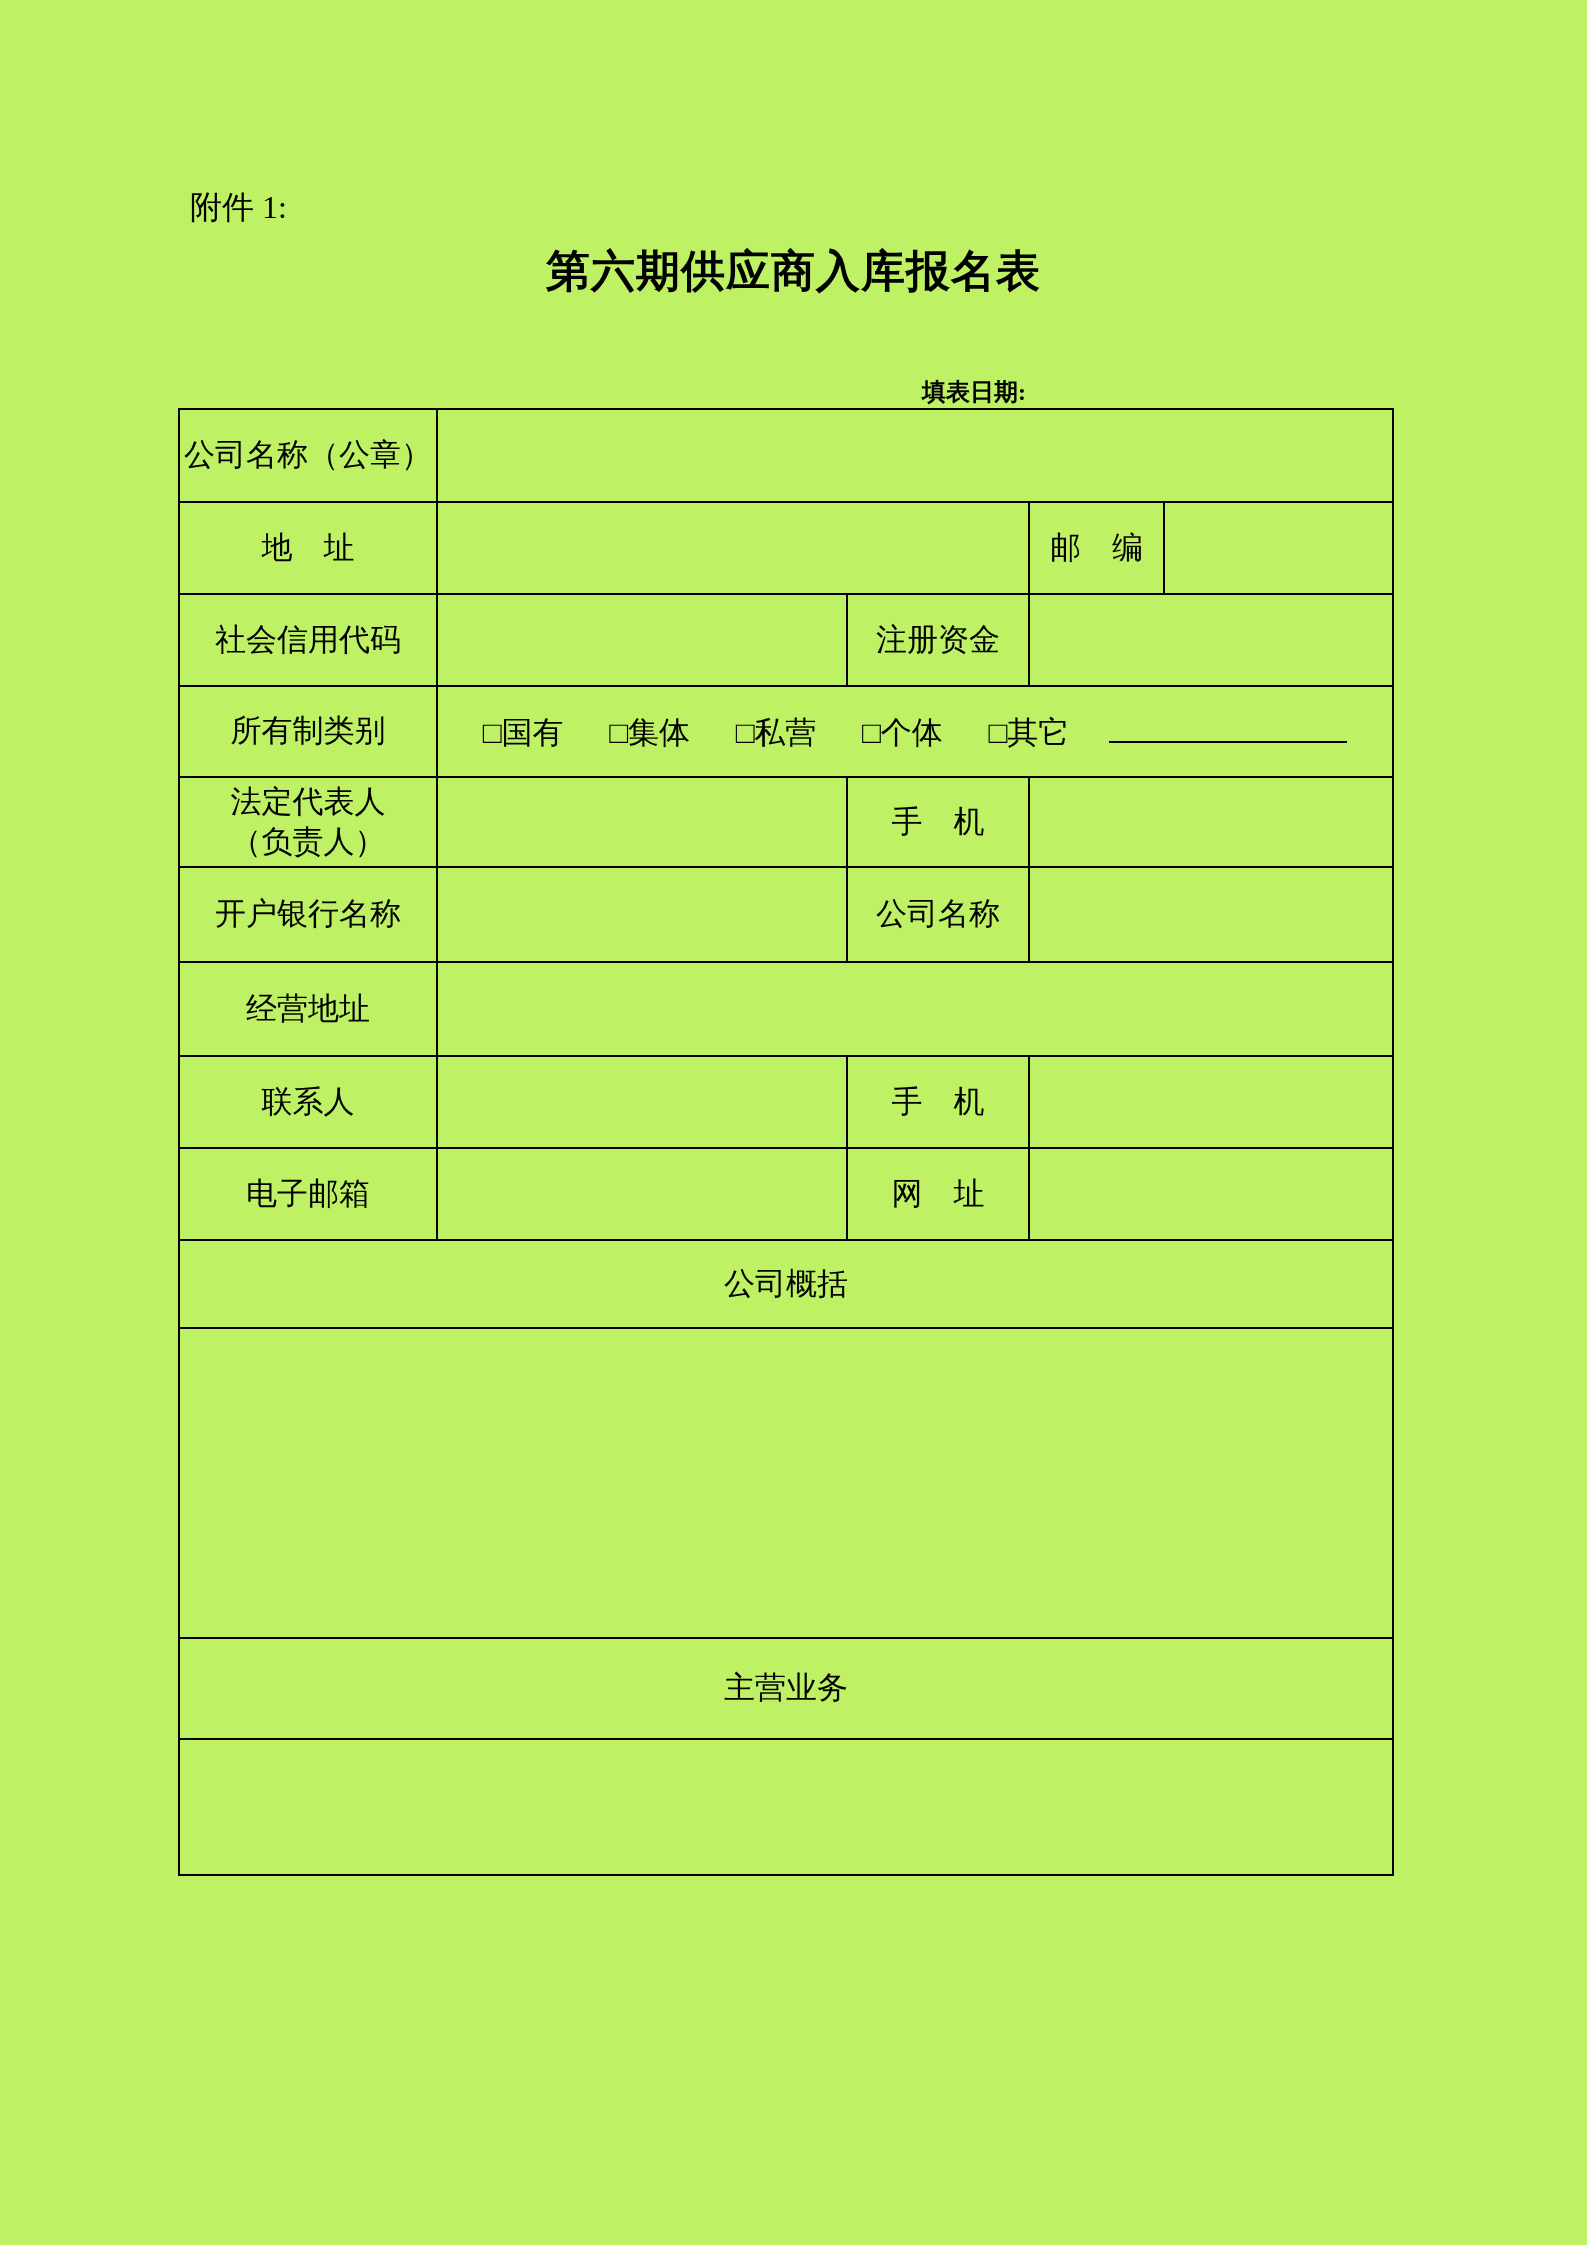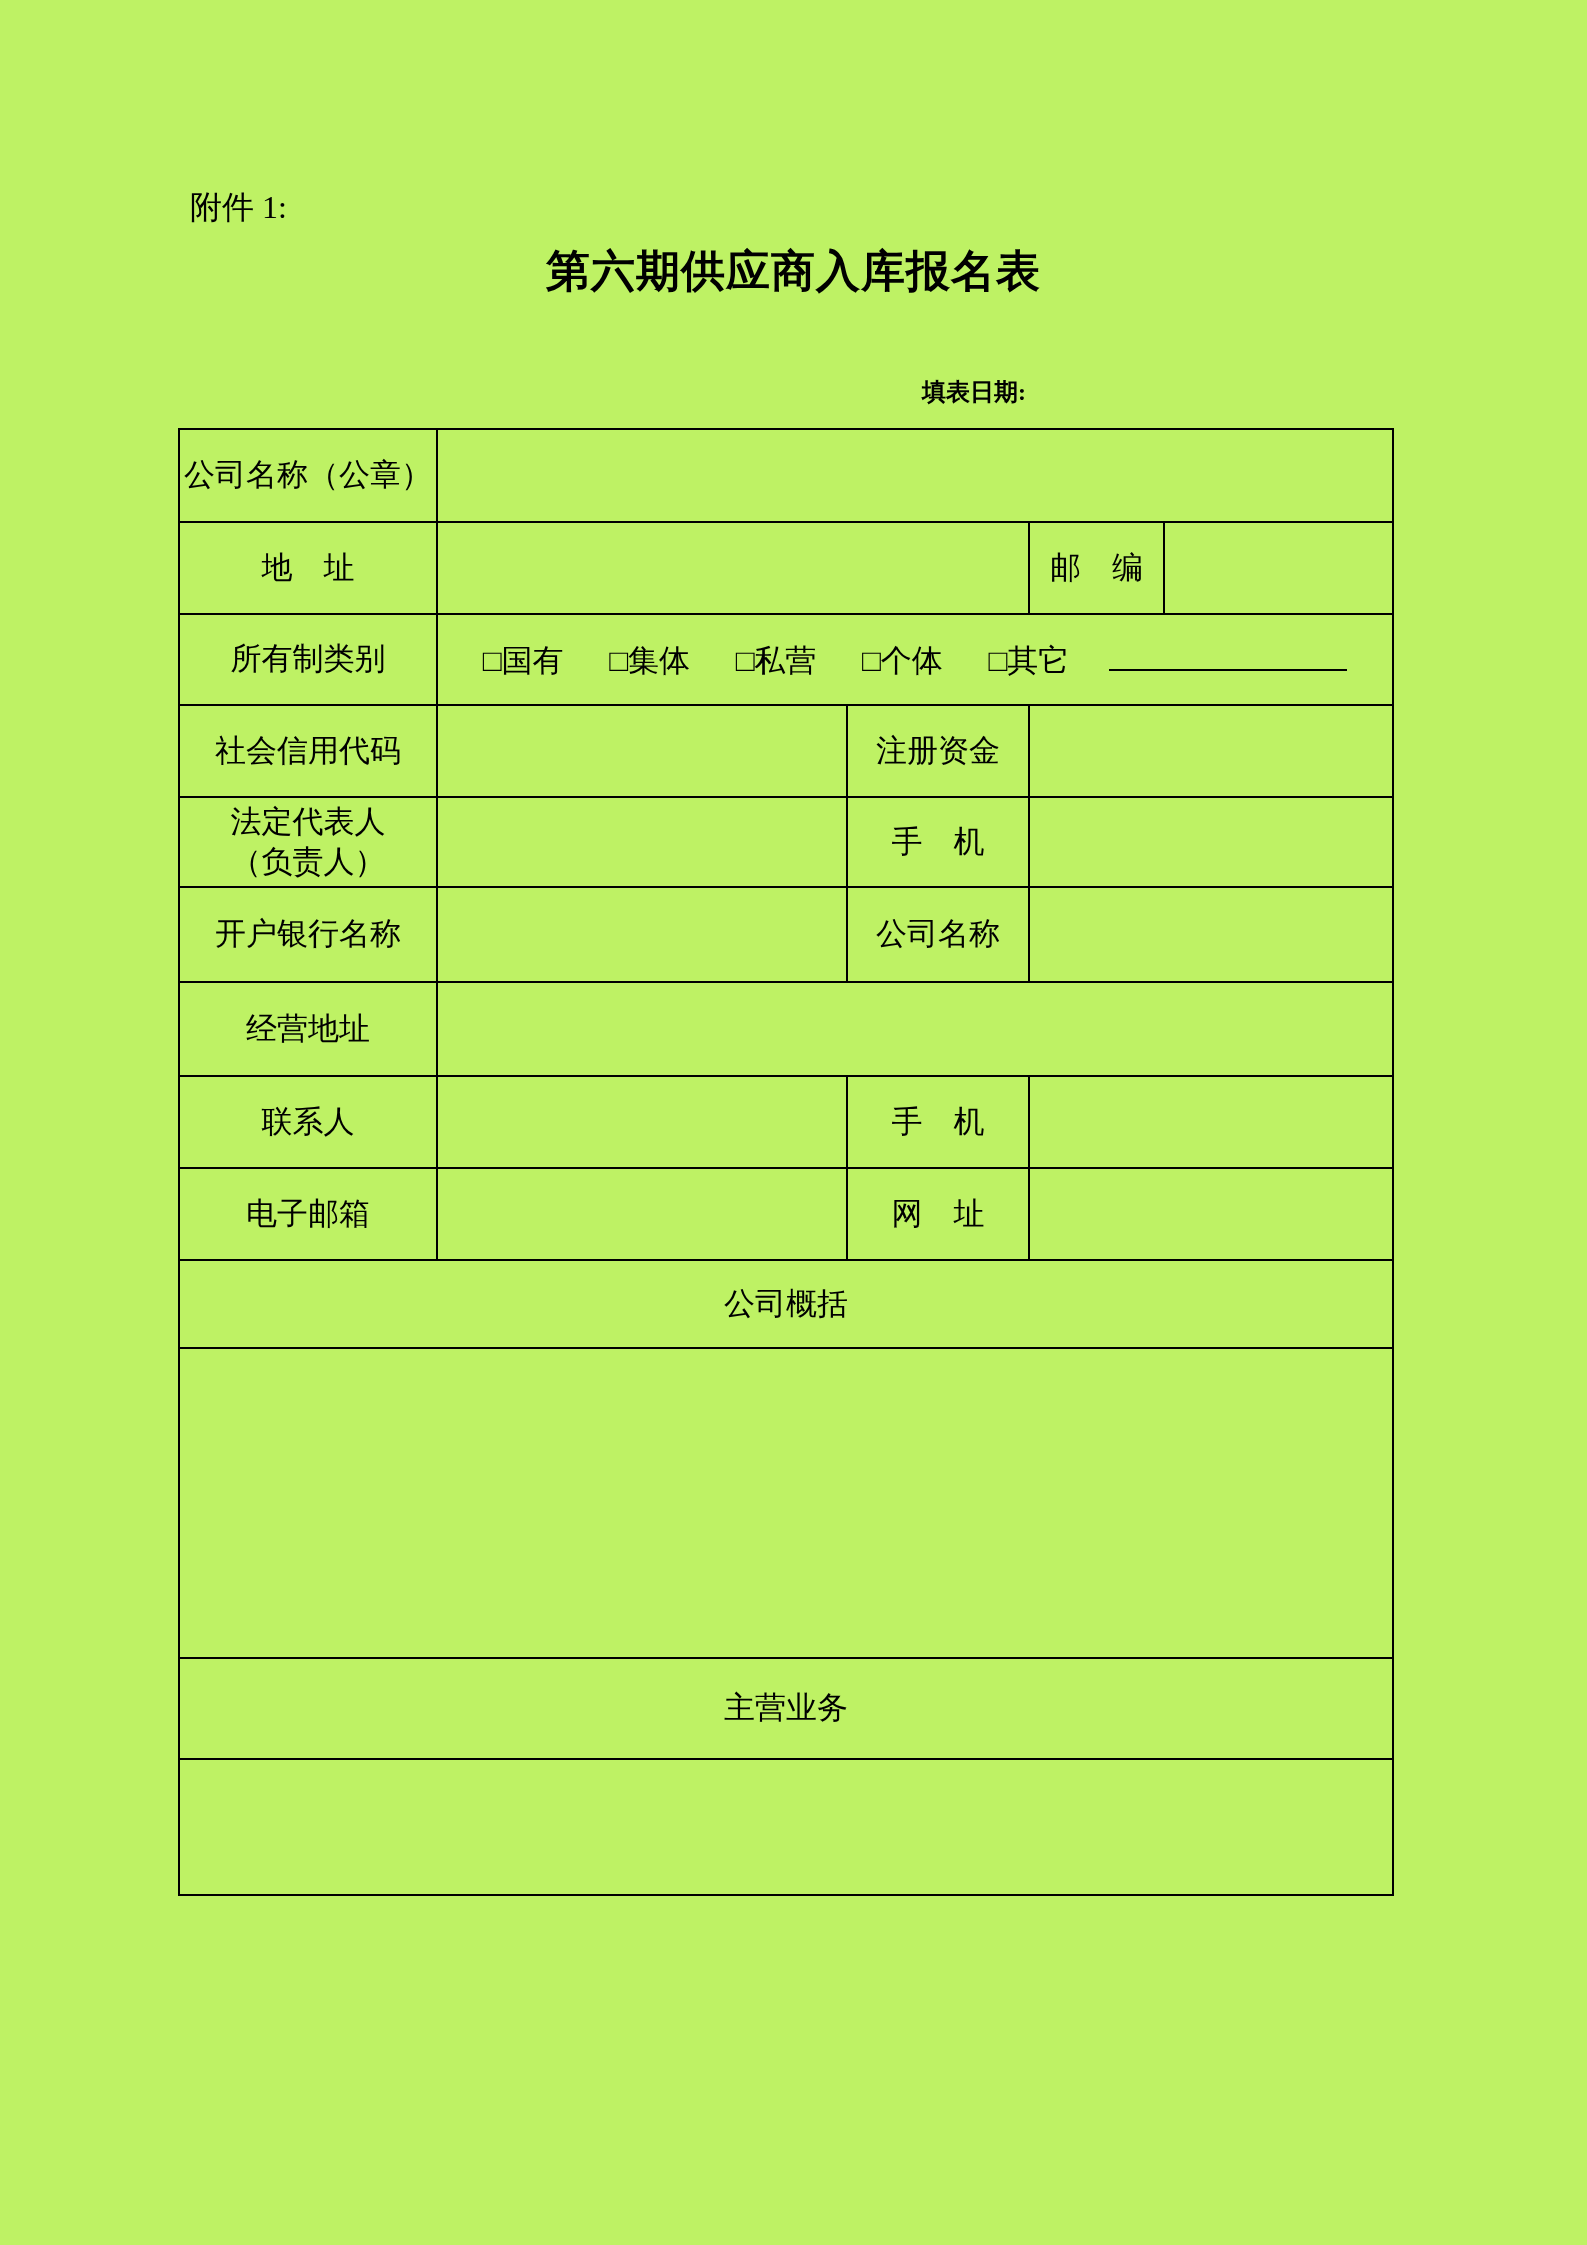--- a/index.html
+++ b/index.html
@@ -36,21 +36,21 @@
     left: 886px;
     top: 376px;
     font-size: 24px;
     font-weight: bold;
     white-space: nowrap;
     margin-left: 36px;
   }
   table.form {
     position: absolute;
     left: 178px;
-    top: 428px;
+    top: 408px;
     width: 1214px;
     border-collapse: collapse;
     table-layout: fixed;
     font-size: 31px;
   }
   table.form td {
     border: 2px solid #000000;
     vertical-align: middle;
     text-align: center;
     padding: 0;
@@ -106,36 +106,36 @@
       <td class="fld" colspan="4"></td>
     </tr>
 
     <tr style="height:92px">
       <td class="lbl">地　址</td>
       <td class="fld" colspan="2"></td>
       <td class="lbl">邮　编</td>
       <td class="fld"></td>
     </tr>
 
+    <tr style="height:92px">
+      <td class="lbl">社会信用代码</td>
+      <td class="fld"></td>
+      <td class="lbl">注册资金</td>
+      <td class="fld" colspan="2"></td>
+    </tr>
+
     <tr style="height:91px">
       <td class="lbl">所有制类别</td>
       <td class="ownership-cell" colspan="4">
         <span class="opt"><span>□</span><span>国有</span></span>
         <span class="opt"><span>□</span><span>集体</span></span>
         <span class="opt"><span>□</span><span>私营</span></span>
         <span class="opt"><span>□</span><span>个体</span></span>
         <span class="opt"><span>□</span><span>其它</span></span><span class="other-blank"></span>
       </td>
-    </tr>
-
-    <tr style="height:92px">
-      <td class="lbl">社会信用代码</td>
-      <td class="fld"></td>
-      <td class="lbl">注册资金</td>
-      <td class="fld" colspan="2"></td>
     </tr>
 
     <tr style="height:90px">
       <td class="lbl">
         <div>法定代表人</div>
         <div>（负责人）</div>
       </td>
       <td class="fld"></td>
       <td class="lbl">手　机</td>
       <td class="fld" colspan="2"></td>

